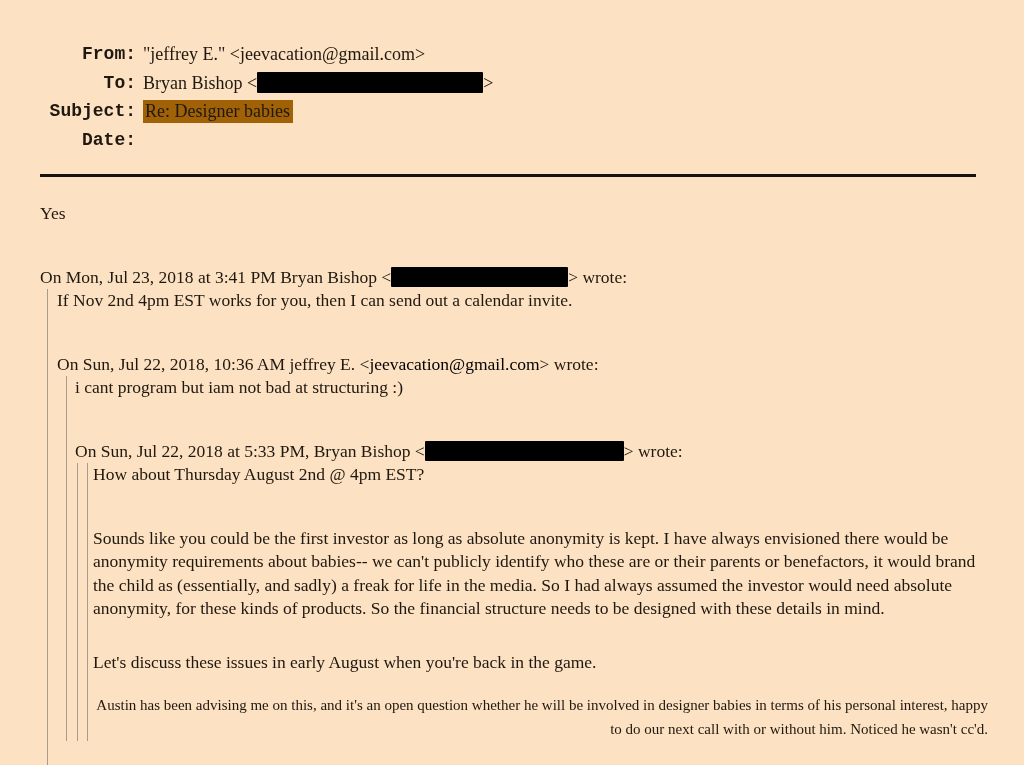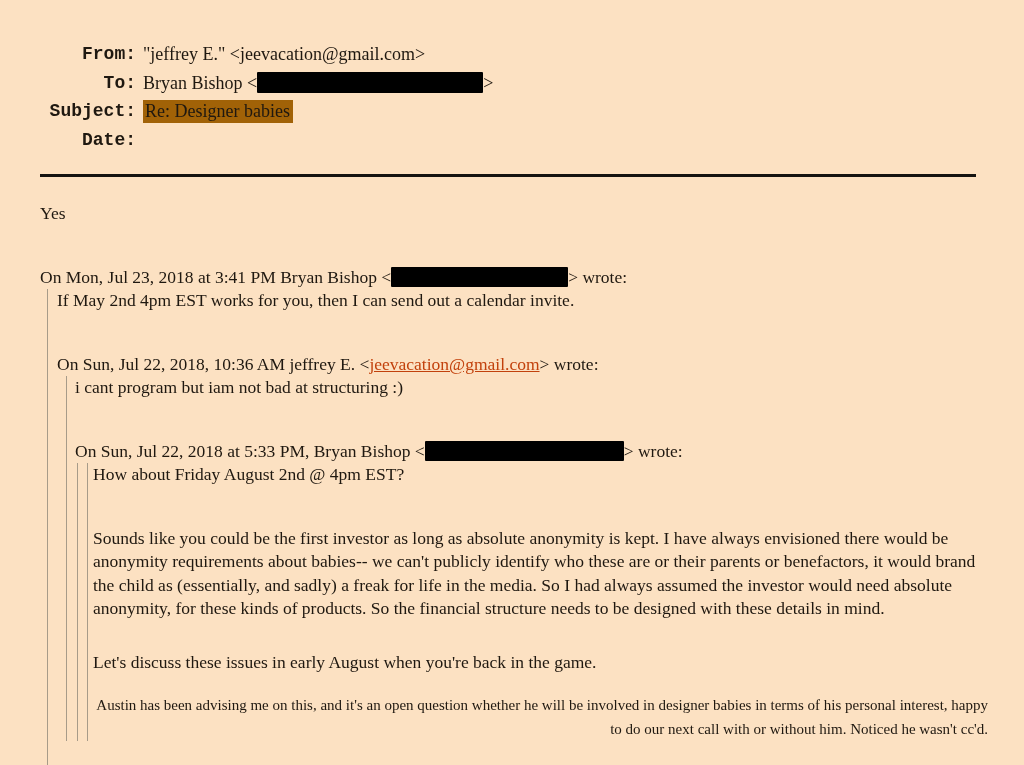--- a/index.html
+++ b/index.html
@@ -80,22 +80,21 @@
   blockquote.bq4 { margin-left: 2px; padding-left: 5px; }
   p.big-gap-above   { margin-top: 30px; }
   p.small-note {
     font-size: 15px;
     margin-top: 20px;
     line-height: 23.5px;
     text-align: right;
   }
   p.signature { margin-top: 52px; }
   a.mail-link {
-    color: #c2410c;
-    text-decoration: underline;
+    color: #000000;
     cursor: pointer;
   }
 </style>
 </head>
 <body>
 
 <div class="page">
 
   <div class="headers">
     <div class="hrow">
@@ -116,32 +115,32 @@
   </div>
 
   <hr class="rule">
 
   <div class="content">
     <p class="opening">Yes</p>
 
     <p class="gap-above"><span>On Mon, Jul 23, 2018 at 3:41 PM Bryan Bishop &lt;</span><span class="redact r-a1"></span><span>&gt; wrote:</span></p>
 
     <blockquote class="bq1">
-      <p>If May 2nd 4pm EST works for you, then I can send out a calendar invite.</p>
+      <p>If Nov 2nd 4pm EST works for you, then I can send out a calendar invite.</p>
 
       <p class="gap-above"><span>On Sun, Jul 22, 2018, 10:36 AM jeffrey E. &lt;</span><a class="mail-link">jeevacation@gmail.com</a><span>&gt; wrote:</span></p>
 
       <blockquote class="bq2">
         <p>i cant program but iam not bad at structuring :)</p>
 
         <p class="gap-above"><span>On Sun, Jul 22, 2018 at 5:33 PM, Bryan Bishop &lt;</span><span class="redact r-a3"></span><span>&gt; wrote:</span></p>
 
         <blockquote class="bq3">
           <blockquote class="bq4">
-            <p>How about Friday August 2nd @ 4pm EST?</p>
+            <p>How about Thursday August 2nd @ 4pm EST?</p>
             <p class="gap-above">Sounds like you could be the first investor as long as absolute anonymity is kept. I have always envisioned there would be anonymity requirements about babies-- we can't publicly identify who these are or their parents or benefactors, it would brand the child as (essentially, and sadly) a freak for life in the media. So I had always assumed the investor would need absolute anonymity, for these kinds of products. So the financial structure needs to be designed with these details in mind.</p>
             <p class="big-gap-above">Let's discuss these issues in early August when you're back in the game.</p>
             <p class="small-note">Austin has been advising me on this, and it's an open question whether he will be involved in designer babies in terms of his personal interest, happy to do our next call with or without him.  Noticed he wasn't cc'd.</p>
           </blockquote>
         </blockquote>
       </blockquote>
 
       <p class="signature">- Bryan</p>
     </blockquote>
   </div>

